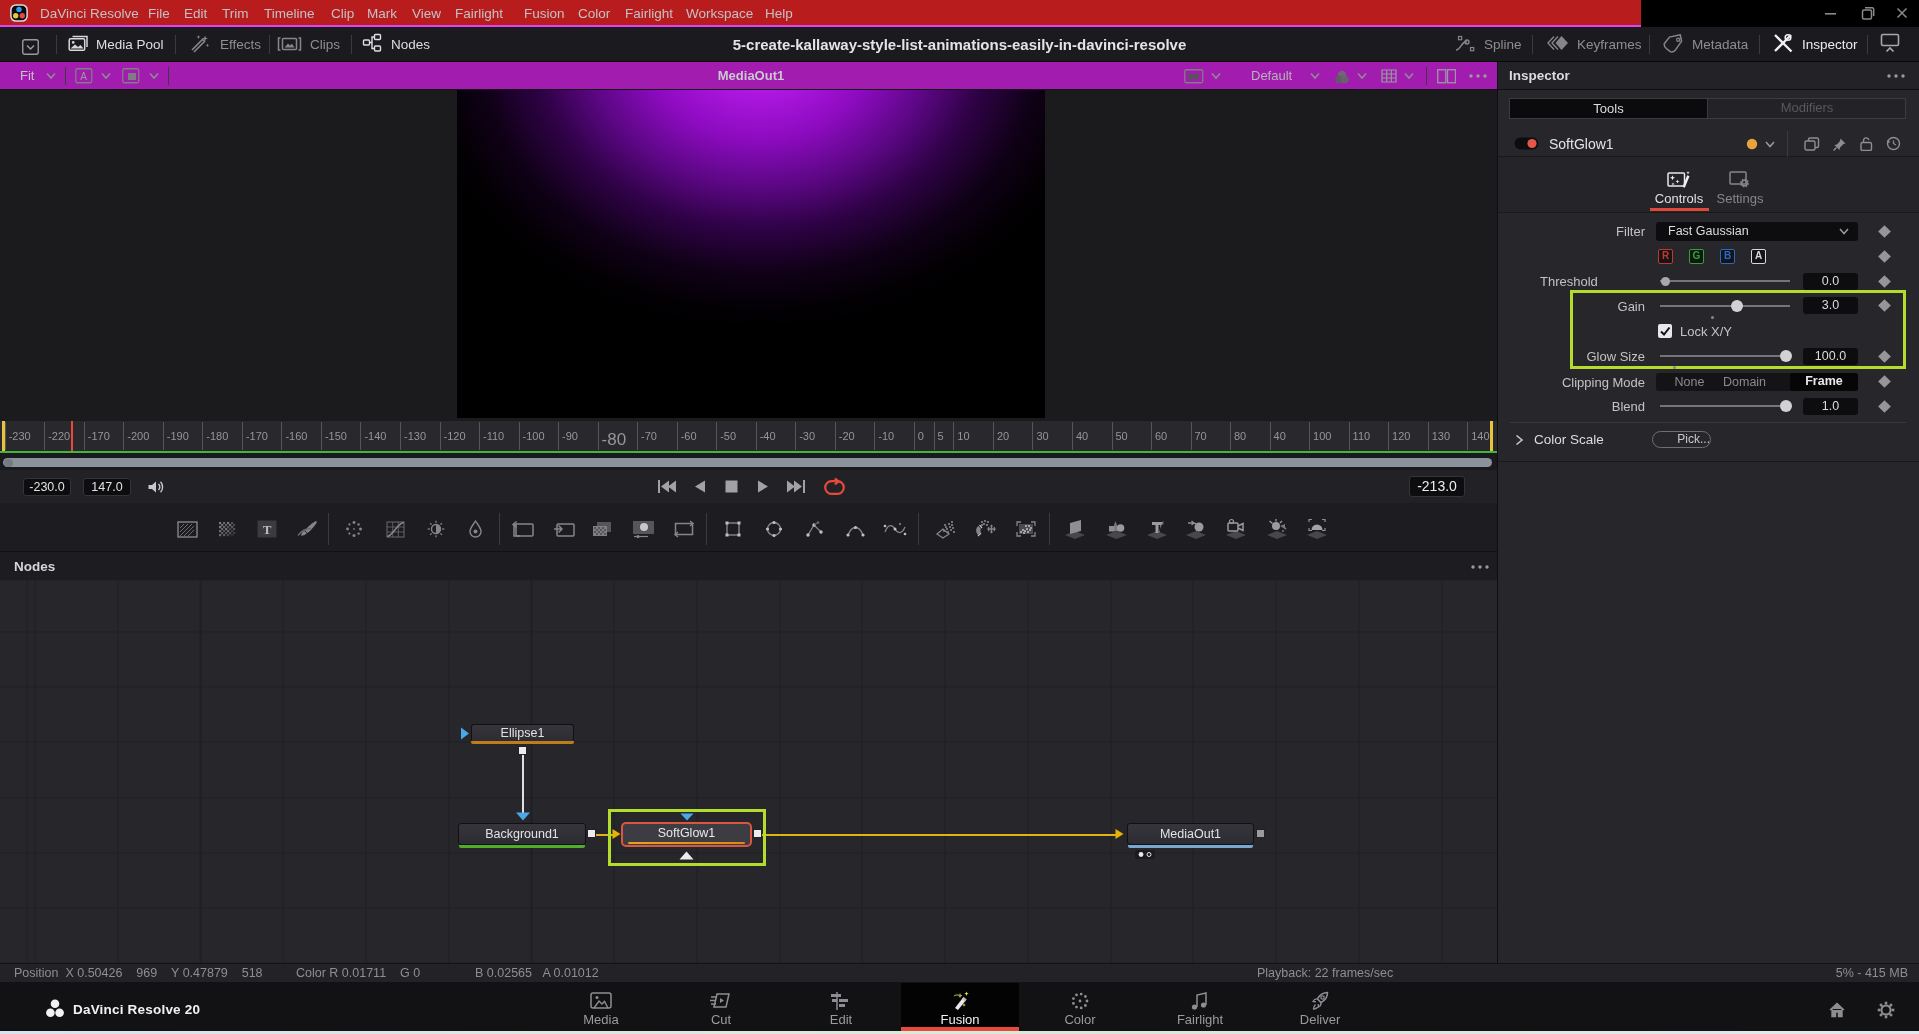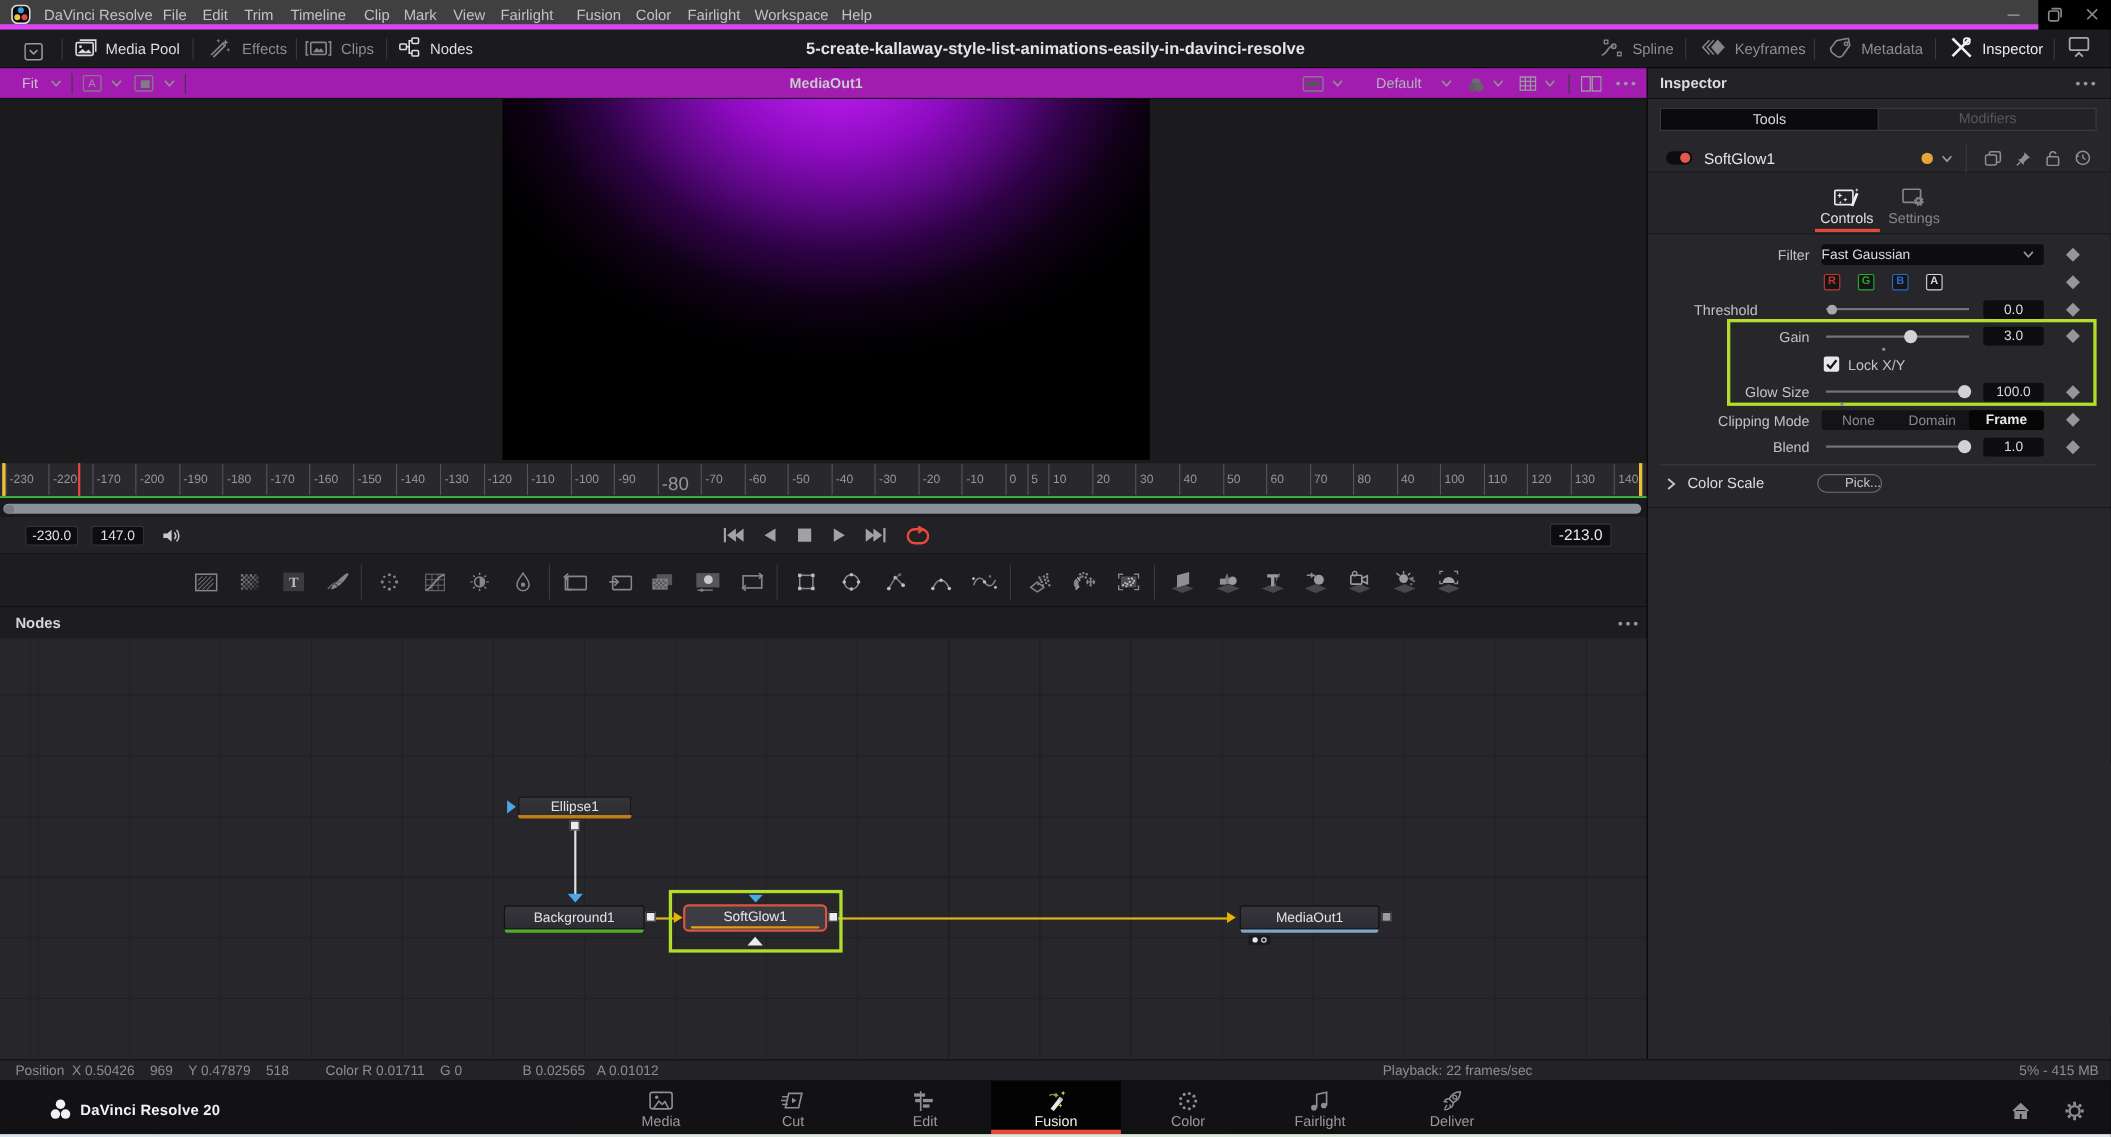--- a/index.html
+++ b/index.html
@@ -1,21 +1,21 @@
 <!DOCTYPE html>
 <html><head><meta charset="utf-8"><title>r</title><style>
 * { margin:0; padding:0; box-sizing:border-box; }
 html,body { width:1919px; height:1034px; overflow:hidden; background:#000; }
 body { font-family:"Liberation Sans", sans-serif; position:relative; color:#c8c8cc; }
 .abs { position:absolute; }
 .menu-item { color:#c2c2c6; font-size:13.5px; }
 .vdiv { position:absolute; width:1px; background:#3a3a3f; }
 </style></head><body>
 
-<div class="abs" style="left:0;top:0;width:1853px;height:27px;background:#404040;border-bottom:5px solid #d946ef">
+<div class="abs" style="left:0;top:0;width:1641px;height:27px;background:#b91c1c;border-bottom:2px solid #d946ef">
 <div style="position:absolute;left:10px;top:4px;width:18px;height:18px">
       <svg width="18" height="18" viewBox="0 0 18 18" style="display:block;">
         <rect x="0.9" y="0.9" width="16.2" height="16.2" rx="5" fill="#0c0c0e" stroke="#dcdcde" stroke-width="1.5"></rect>
         <circle cx="9" cy="5.4" r="2.7" fill="#2e9fe8"></circle>
         <circle cx="5.7" cy="11.7" r="2.7" fill="#e8c838"></circle>
         <circle cx="12.3" cy="11.7" r="2.7" fill="#e84848"></circle>
       </svg>
     </div>
 <div class="abs menu-item" style="left:40px;top:6px">DaVinci Resolve</div>
 <div class="abs menu-item" style="left:148px;top:6px">File</div>
@@ -793,21 +793,21 @@
         <line x1="14.7" y1="16.0" x2="14.4" y2="17.3" stroke="#86868a" stroke-width="1.6"></line>
         <line x1="12.8" y1="14.6" x2="11.7" y2="15.2" stroke="#86868a" stroke-width="1.6"></line>
         <line x1="12.5" y1="12.2" x2="11.2" y2="11.9" stroke="#86868a" stroke-width="1.6"></line>
         <line x1="13.9" y1="10.3" x2="13.3" y2="9.2" stroke="#86868a" stroke-width="1.6"></line>
         <line x1="16.3" y1="10.0" x2="16.6" y2="8.7" stroke="#86868a" stroke-width="1.6"></line>
         <line x1="18.2" y1="11.4" x2="19.3" y2="10.8" stroke="#86868a" stroke-width="1.6"></line>
       </svg>
     </div>
 <div class="abs" style="left:212px;top:101px;width:60px;text-align:center;font-size:13px;color:#85858a">Settings</div>
 <div style="position:absolute;font-size:13px;color:#c2c2c6;text-align:right;left:62px;top:134px;width:85px">Filter</div>
-<div style="position:absolute;background:#0d0d0f;border-radius:3px;text-align:center;font-size:12.5px;color:#dcdcde;left:158px;top:132px;width:202px;height:19px;line-height:18px;text-align:left;padding-left:0">Fast Gaussian</div>
+<div style="position:absolute;background:#0d0d0f;border-radius:3px;text-align:center;font-size:12.5px;color:#dcdcde;left:158px;top:132px;width:202px;height:19px;line-height:18px;text-align:left;padding-left:12px">Fast Gaussian</div>
 <div style="position:absolute;left:340px;top:137px;width:12px;height:9px">
       <svg width="12" height="9" viewBox="0 0 12 9" style="display:block;">
         <path d="M2 2 L6 6.5 L10 2" fill="none" stroke="#9a9a9e" stroke-width="1.5"></path>
       </svg>
     </div>
 <div class="abs" style="left:382px;top:136.5px;width:9px;height:9px;background:#96969a;transform:rotate(45deg)"></div>
 <div class="abs" style="left:160px;top:159px;width:15px;height:15px;border:1.5px solid #c23830;border-radius:2px;background:#151517;text-align:center;font-size:10px;font-weight:bold;line-height:12px;color:#c23830">R</div>
 <div class="abs" style="left:191px;top:159px;width:15px;height:15px;border:1.5px solid #2aa82a;border-radius:2px;background:#151517;text-align:center;font-size:10px;font-weight:bold;line-height:12px;color:#2aa82a">G</div>
 <div class="abs" style="left:222px;top:159px;width:15px;height:15px;border:1.5px solid #2868c8;border-radius:2px;background:#151517;text-align:center;font-size:10px;font-weight:bold;line-height:12px;color:#2868c8">B</div>
 <div class="abs" style="left:253px;top:159px;width:15px;height:15px;border:1.5px solid #d8d8d8;border-radius:2px;background:#151517;text-align:center;font-size:10px;font-weight:bold;line-height:12px;color:#d8d8d8">A</div>
@@ -833,21 +833,21 @@
 <div class="abs" style="left:182px;top:234px;font-size:13px;color:#c2c2c6">Lock X/Y</div>
 <div style="position:absolute;font-size:13px;color:#c2c2c6;text-align:right;left:42px;top:259px;width:105px">Glow Size</div>
 <div class="abs" style="left:162px;top:265px;width:130px;height:2px;background:#74747a"></div>
 <div class="abs" style="left:282px;top:260px;width:12px;height:12px;border-radius:50%;background:#d2d2d6"></div>
 <div class="abs" style="left:175px;top:276px;width:3px;height:3px;border-radius:50%;background:#88888c"></div>
 <div style="position:absolute;background:#0d0d0f;border-radius:3px;text-align:center;font-size:12.5px;color:#dcdcde;left:305px;top:257.5px;width:55px;height:17px;line-height:16px">100.0</div>
 <div class="abs" style="left:382px;top:261.5px;width:9px;height:9px;background:#96969a;transform:rotate(45deg)"></div>
 <div style="position:absolute;font-size:13px;color:#c2c2c6;text-align:right;left:22px;top:284.5px;width:125px">Clipping Mode</div>
 <div class="abs" style="left:158px;top:282.5px;width:202px;height:18px;background:#141417;border-radius:3px"></div>
 <div class="abs" style="left:158px;top:284.5px;width:67px;text-align:center;font-size:12.5px;color:#8a8a8e">None</div>
-<div class="abs" style="left:225px;top:284.5px;width:67px;text-align:center;font-size:12.5px;color:#8a8a8e">Domain</div>
+<div class="abs" style="left:225px;top:284.5px;width:67px;font-size:12.5px;color:#8a8a8e">Domain</div>
 <div class="abs" style="left:292px;top:282.5px;width:68px;height:18px;background:#060607;border-radius:3px;text-align:center;font-size:12.5px;font-weight:bold;line-height:17px;color:#e8e8ea">Frame</div>
 <div class="abs" style="left:382px;top:287.0px;width:9px;height:9px;background:#96969a;transform:rotate(45deg)"></div>
 <div style="position:absolute;font-size:13px;color:#c2c2c6;text-align:right;left:42px;top:309px;width:105px">Blend</div>
 <div class="abs" style="left:162px;top:315px;width:130px;height:2px;background:#74747a"></div>
 <div class="abs" style="left:282px;top:310px;width:12px;height:12px;border-radius:50%;background:#d2d2d6"></div>
 <div style="position:absolute;background:#0d0d0f;border-radius:3px;text-align:center;font-size:12.5px;color:#dcdcde;left:305px;top:307.5px;width:55px;height:17px;line-height:16px">1.0</div>
 <div class="abs" style="left:382px;top:311.5px;width:9px;height:9px;background:#96969a;transform:rotate(45deg)"></div>
 <div class="abs" style="left:12px;top:332px;width:396px;height:1px;background:#3a3a3e"></div>
 <div style="position:absolute;left:16px;top:344px;width:10px;height:12px">
       <svg width="10" height="12" viewBox="0 0 10 12" style="display:block;">

